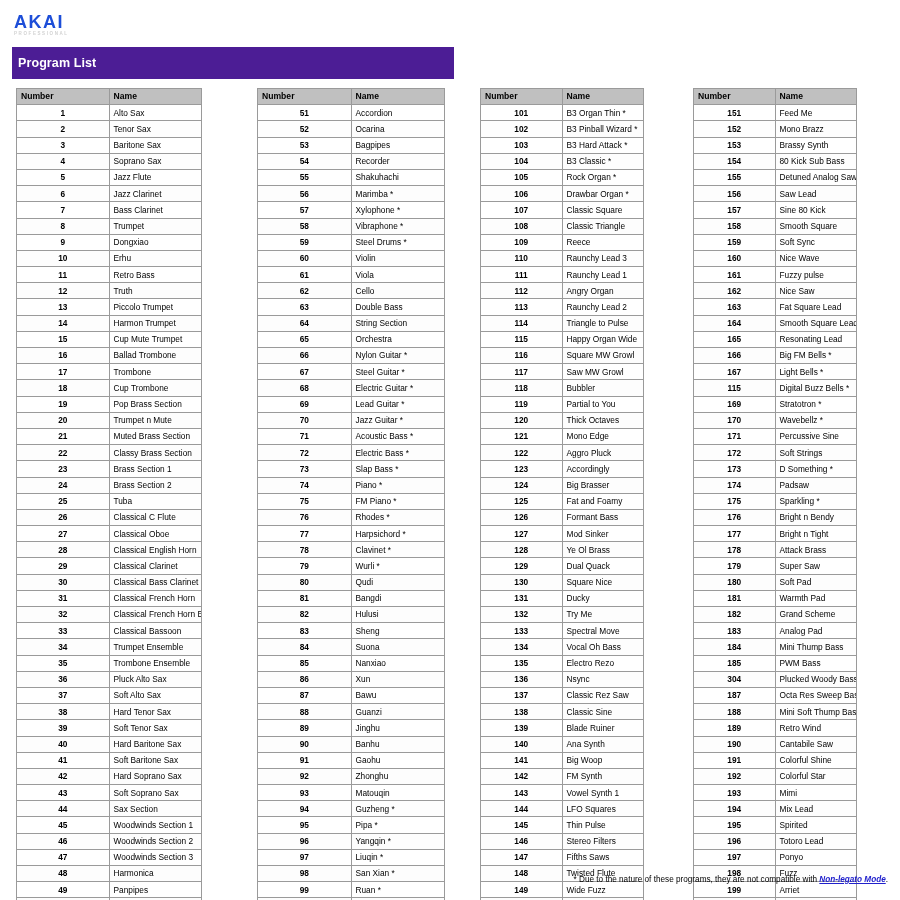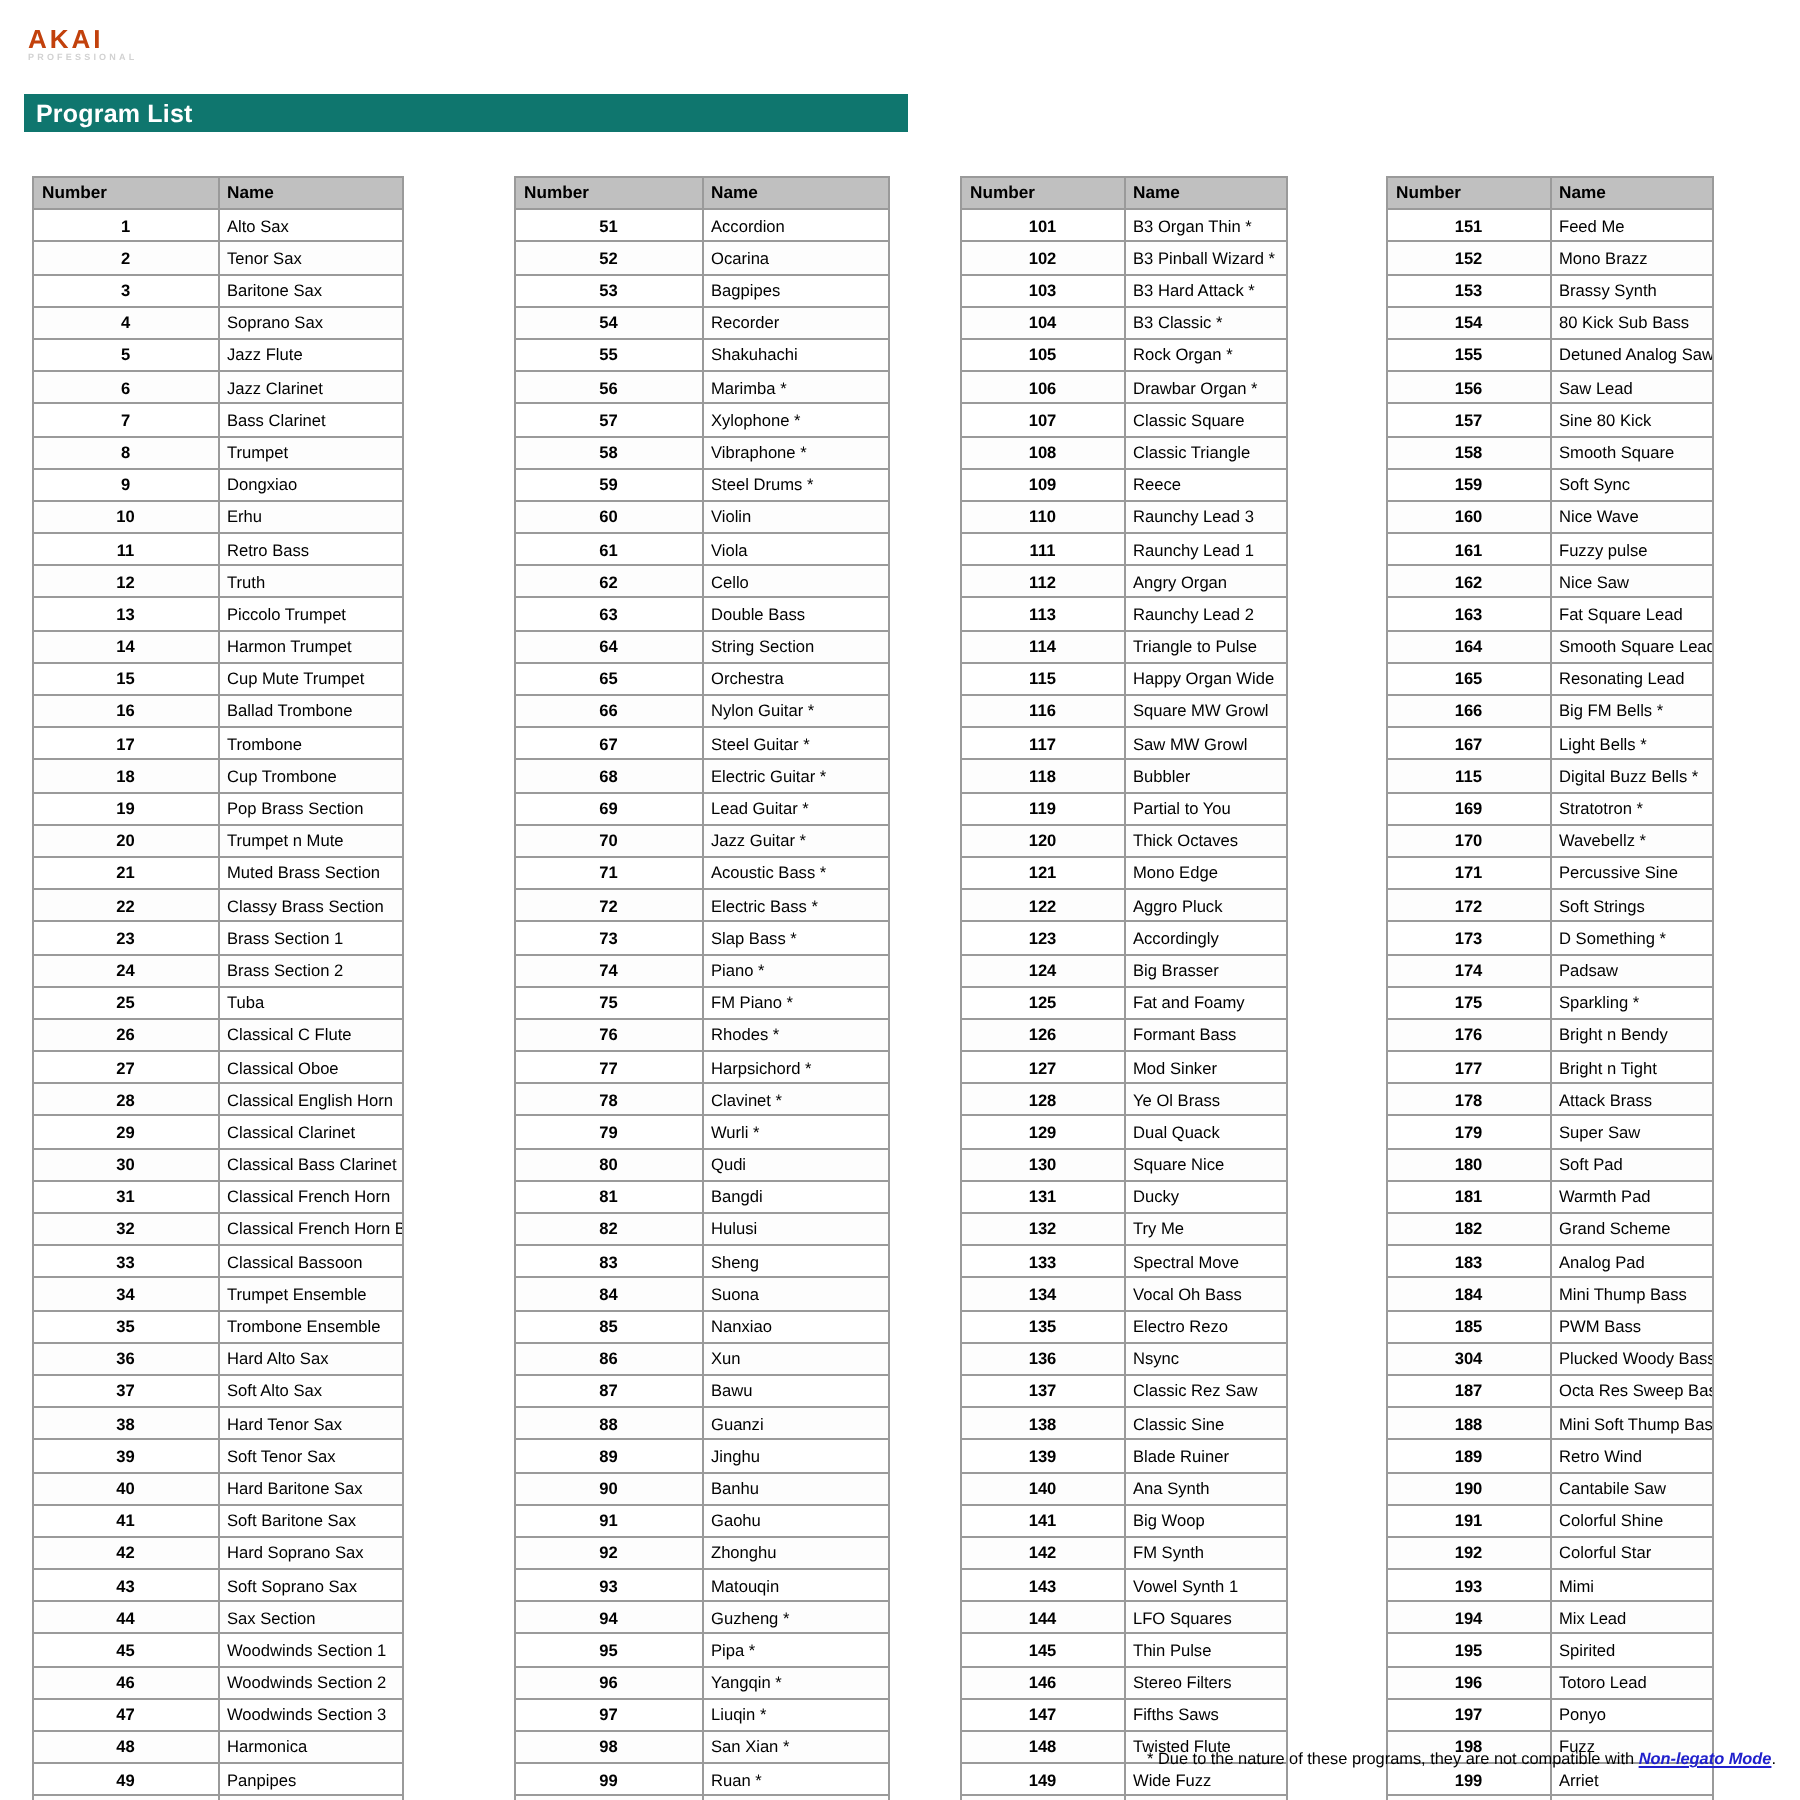--- a/index.html
+++ b/index.html
@@ -20,42 +20,42 @@
   
   .brand {
     position: absolute;
     left: 14px;
     top: 13px;
     width: 140px;
     line-height: 1;
     user-select: none;
   }
   .brand-word {
-    font-size: 13px;
+    font-size: 18px;
     font-weight: bold;
     letter-spacing: 1.5px;
-    color: #c2410c;
+    color: #1d4ed8;
     font-family: "Liberation Sans", sans-serif;
   }
   .brand-sub {
     font-size: 4.5px;
     font-weight: bold;
     letter-spacing: 1.6px;
     color: #d2d2d2;
     margin-top: 1px;
   }
 
   
   .title-bar {
     position: absolute;
     left: 12px;
     top: 47px;
     width: 442px;
-    height: 19px;
-    background: #0f766e;
+    height: 32px;
+    background: #4c1d95;
     display: flex;
     align-items: center;
     text-align: center;
   }
   .title-bar-text {
     color: #ffffff;
     font-size: 12.5px;
     font-weight: bold;
     padding-left: 6px;
     letter-spacing: 0.1px;
@@ -289,21 +289,21 @@
           <tr>
             <td class="num">34</td>
             <td class="name">Trumpet Ensemble</td>
           </tr>
           <tr>
             <td class="num">35</td>
             <td class="name">Trombone Ensemble</td>
           </tr>
           <tr>
             <td class="num">36</td>
-            <td class="name">Hard Alto Sax</td>
+            <td class="name">Pluck Alto Sax</td>
           </tr>
           <tr>
             <td class="num">37</td>
             <td class="name">Soft Alto Sax</td>
           </tr>
           <tr>
             <td class="num">38</td>
             <td class="name">Hard Tenor Sax</td>
           </tr>
           <tr>

